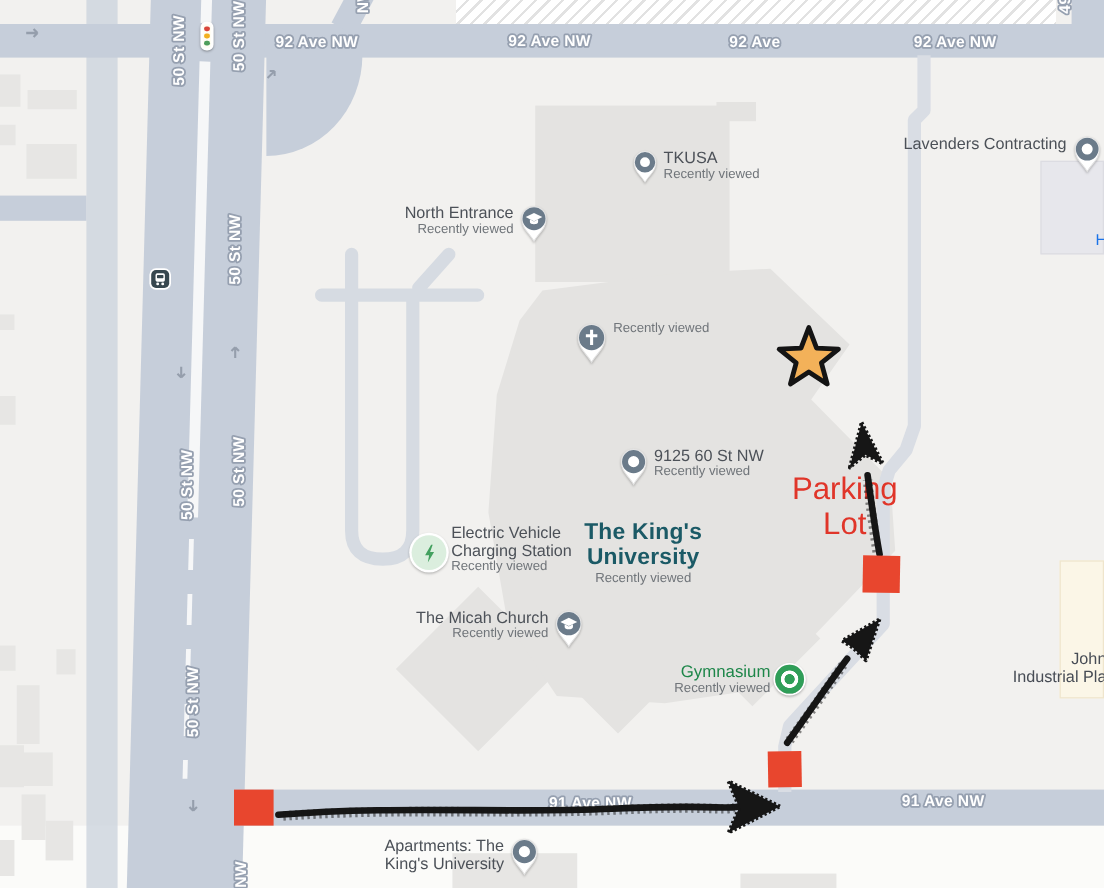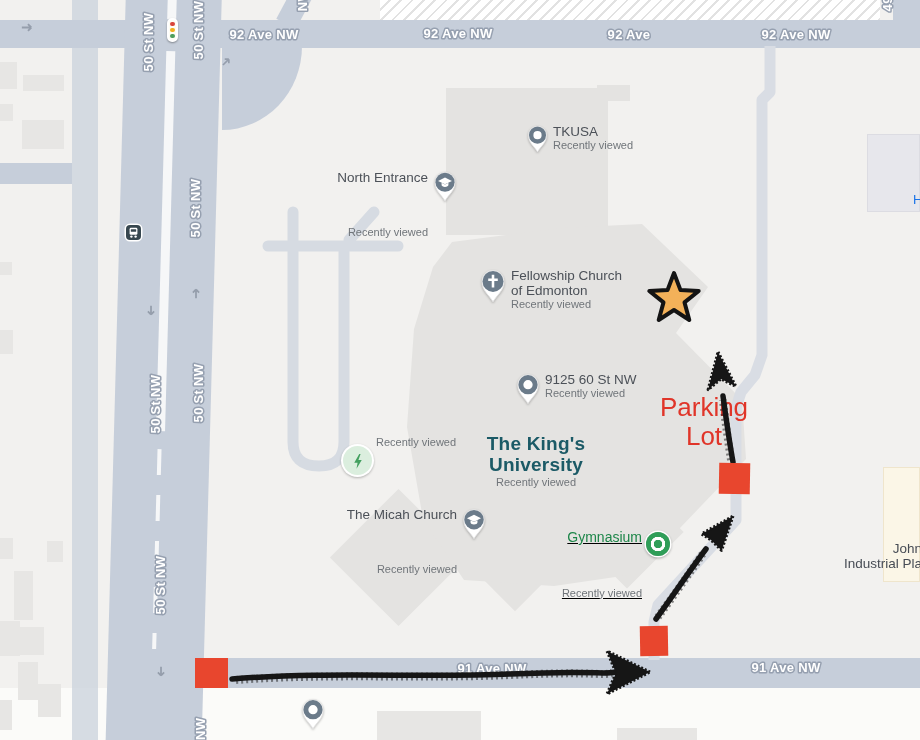--- a/index.html
+++ b/index.html
@@ -21,21 +21,21 @@
   svg{display:block;}
   .lines{pointer-events:none;}
   
   .rl{font:700 13px "Liberation Sans",sans-serif;fill:#fff;stroke:#96a0b0;stroke-width:3px;
       paint-order:stroke;stroke-linejoin:round;letter-spacing:.3px;}
   
   .poi{position:absolute;display:flex;align-items:flex-start;gap:4px;z-index:3;}
   .poi .txt{display:flex;flex-direction:column;}
   .pname{font-size:13.5px;color:#4c5158;line-height:1.12;}
   .psub{font-size:11px;color:#70757a;margin-top:0;}
-  .r .txt{text-align:right;align-items:flex-end;gap:41px;}
+  .r .txt{text-align:right;align-items:flex-end;}
   .kings .pname{font-size:19px;font-weight:700;color:#1b5a66;letter-spacing:.2px;}
   .kings{text-align:center;}
   .green .pname{color:#1d8649;font-size:14px;}
   .pin{flex:0 0 auto;filter:drop-shadow(0 1px 1px rgba(0,0,0,.25));}
   .evdot{width:29px;height:29px;border-radius:50%;background:#dbeede;
          box-shadow:0 0 0 2px #fff,0 1px 2px rgba(0,0,0,.3);display:flex;align-items:center;justify-content:center;}
   .gymdot{width:24px;height:24px;border-radius:50%;
           background:radial-gradient(circle,#2f9e58 0 4px,#fff 4.5px 7px,#2f9e58 7.5px 12px);
           box-shadow:0 0 0 1.5px #fff,0 1px 2px rgba(0,0,0,.3);}
   .transit{width:15px;height:15px;background:#37474f;border-radius:4px;
@@ -192,33 +192,43 @@
     <span class="pin">
         <svg width="26" height="32" viewBox="0 0 24 30">
           <path d="M12 29C8.2 22.5 2.5 19.5 2.5 11.5a9.5 9.5 0 1 1 19 0c0 8-5.7 11-9.5 17.5Z" fill="#fff" stroke="#e2e2e2" stroke-width=".8"></path>
           <circle cx="12" cy="11.5" r="9" fill="#6b7b8a"></circle>
           <path d="M5.5 10.2 12 7l6.5 3.2L12 13.4Z" fill="#fff"></path>
           <path d="M8.8 12v2.1c0 1 1.4 1.8 3.2 1.8s3.2-.8 3.2-1.8V12L12 13.6Z" fill="#fff"></path>
         </svg>
       </span>
   </div>
 
+  <div class="poi" style="left:753px;top:112px;">
+    <span class="txt">
+        <span class="pname">Lavenders Contracting</span>
+      </span>
+    <span class="pin">
+        <svg width="26" height="32" viewBox="0 0 24 30">
+          <path d="M12 29C8.2 22.5 2.5 19.5 2.5 11.5a9.5 9.5 0 1 1 19 0c0 8-5.7 11-9.5 17.5Z" fill="#fff" stroke="#e2e2e2" stroke-width=".8"></path>
+          <circle cx="12" cy="11.5" r="6.6" fill="none" stroke="#6b7b8a" stroke-width="4.6"></circle>
+        </svg>
+      </span>
+  </div>
 
   <div class="hlabel" style="left:913px;top:192px;">H</div>
 
   <div class="poi" style="left:479px;top:268px;">
     <span class="pin">
         <svg width="28" height="35" viewBox="0 0 24 30">
           <path d="M12 29C8.2 22.5 2.5 19.5 2.5 11.5a9.5 9.5 0 1 1 19 0c0 8-5.7 11-9.5 17.5Z" fill="#fff" stroke="#e2e2e2" stroke-width=".8"></path>
           <circle cx="12" cy="11.5" r="9" fill="#6b7b8a"></circle>
           <path d="M10.9 5.8h2.2v3.2h3v2.2h-3v5.6h-2.2v-5.6h-3V9h3Z" fill="#fff"></path>
         </svg>
       </span>
     <span class="txt" style="width:118px;">
-        <span class="pname">Fellowship Church of Edmonton</span>
     <span class="psub">Recently viewed</span>
       </span>
   </div>
 
   <div class="poi" style="left:515px;top:372px;">
     <span class="pin">
         <svg width="26" height="33" viewBox="0 0 24 30">
           <path d="M12 29C8.2 22.5 2.5 19.5 2.5 11.5a9.5 9.5 0 1 1 19 0c0 8-5.7 11-9.5 17.5Z" fill="#fff" stroke="#e2e2e2" stroke-width=".8"></path>
           <circle cx="12" cy="11.5" r="6.6" fill="none" stroke="#6b7b8a" stroke-width="4.6"></circle>
         </svg>
@@ -229,20 +239,21 @@
       </span>
   </div>
 
   <div class="poi" style="left:343px;top:436px;">
     <span class="evdot pin" style="margin-top:10px;">
         <svg width="20" height="20" viewBox="0 0 24 24">
           <path d="M13.5 3.5 7.5 14h4l-1.3 7.2L16.5 10.8h-4l2.6-7.3Z" fill="#43a05f"></path>
         </svg>
       </span>
     <span class="txt" style="width:112px;">
+        <span class="pname">Electric Vehicle Charging Station</span>
     <span class="psub">Recently viewed</span>
       </span>
   </div>
 
   <div class="poi kings" style="left:486px;top:433px;">
     <span class="txt" style="width:100px;align-items:center;">
         <span class="pname">The King's University</span>
     <span class="psub">Recently viewed</span>
       </span>
   </div>
@@ -255,29 +266,32 @@
     <span class="pin">
         <svg width="26" height="33" viewBox="0 0 24 30">
           <path d="M12 29C8.2 22.5 2.5 19.5 2.5 11.5a9.5 9.5 0 1 1 19 0c0 8-5.7 11-9.5 17.5Z" fill="#fff" stroke="#e2e2e2" stroke-width=".8"></path>
           <circle cx="12" cy="11.5" r="9" fill="#6b7b8a"></circle>
           <path d="M5.5 10.2 12 7l6.5 3.2L12 13.4Z" fill="#fff"></path>
           <path d="M8.8 12v2.1c0 1 1.4 1.8 3.2 1.8s3.2-.8 3.2-1.8V12L12 13.6Z" fill="#fff"></path>
         </svg>
       </span>
   </div>
 
-  <div class="poi r green" style="left:556px;top:530px;text-decoration:underline;">
+  <div class="poi r green" style="left:556px;top:552px;">
     <span class="txt" style="width:86px;">
         <span class="pname">Gymnasium</span>
     <span class="psub">Recently viewed</span>
       </span>
     <span class="gymdot pin" style="margin-top:2px;"></span>
   </div>
 
   <div class="poi r" style="left:300px;top:697px;">
+    <span class="txt" style="width:120px;">
+        <span class="pname">Apartments: The King's University</span>
+      </span>
     <span class="pin">
         <svg width="26" height="33" viewBox="0 0 24 30">
           <path d="M12 29C8.2 22.5 2.5 19.5 2.5 11.5a9.5 9.5 0 1 1 19 0c0 8-5.7 11-9.5 17.5Z" fill="#fff" stroke="#e2e2e2" stroke-width=".8"></path>
           <circle cx="12" cy="11.5" r="6.6" fill="none" stroke="#6b7b8a" stroke-width="4.6"></circle>
         </svg>
       </span>
   </div>
 
   <div class="johntxt" style="left:838px;top:541px;">
     <span>John</span><br>

